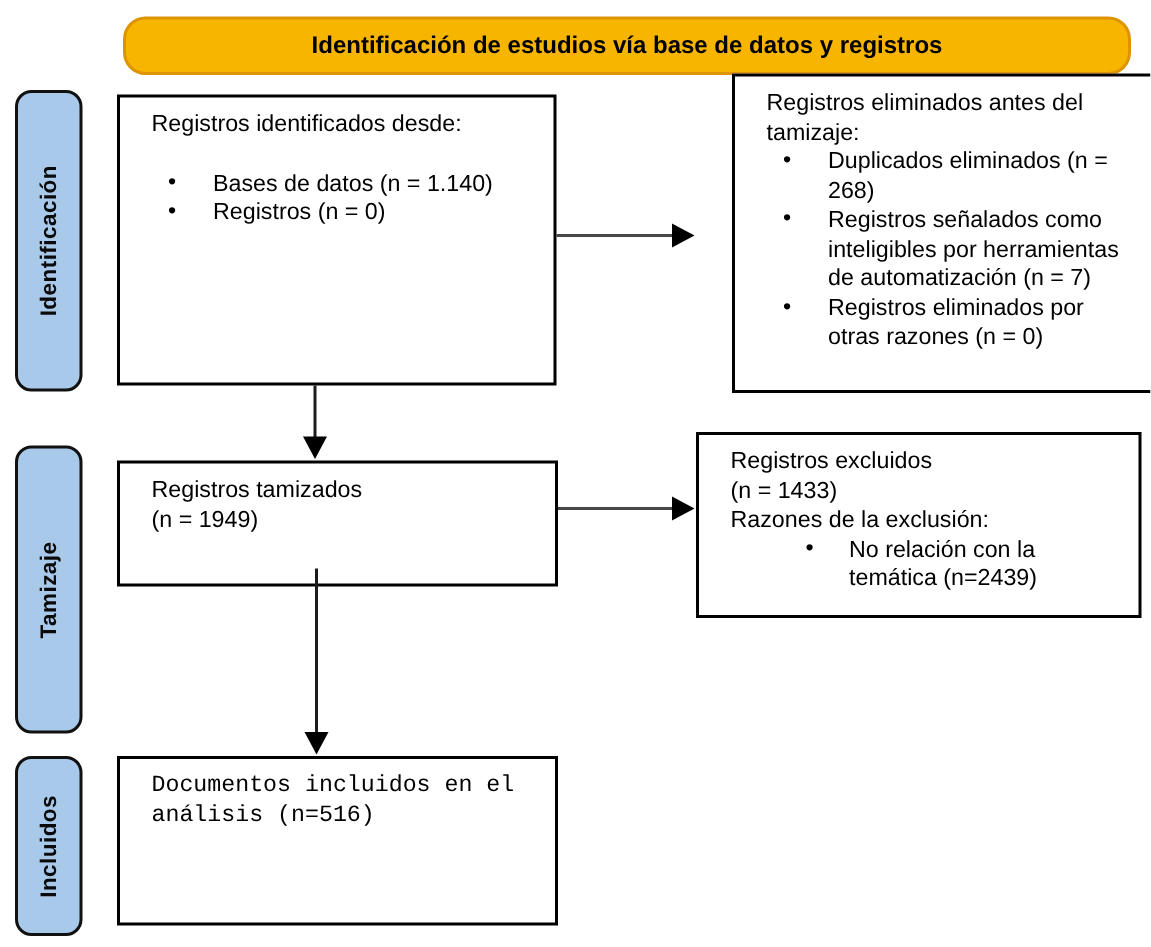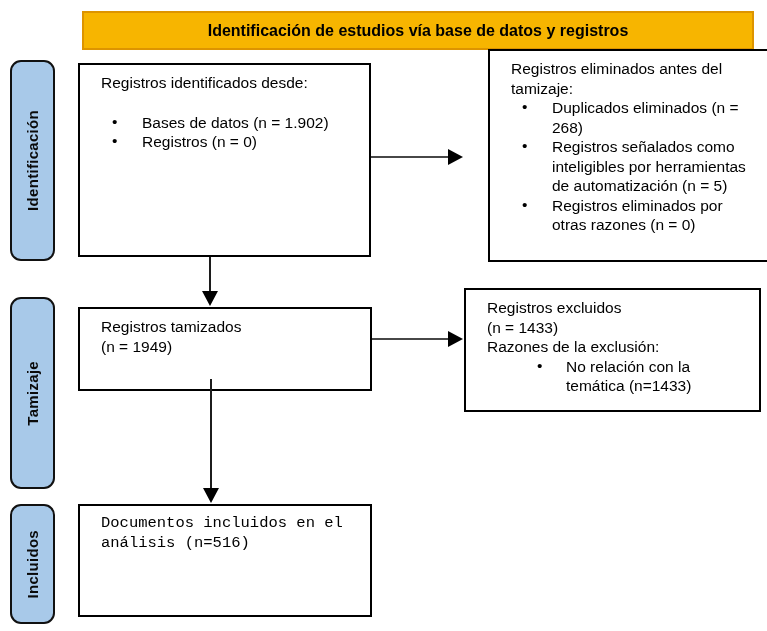--- a/index.html
+++ b/index.html
@@ -4,21 +4,21 @@
 <style>
   html,body{margin:0;padding:0;background:#fff;}
   .canvas{
     position:relative;width:767px;height:631px;background:#ffffff;
     font-family:"Liberation Sans", sans-serif;color:#000;overflow:hidden;
   }
   .banner{
     position:absolute;left:82px;top:11px;width:668px;height:35px;
     background:var(--banner-fill,#F7B500);
     border:2px solid var(--banner-border,#DD9400);
-    border-radius:0;
+    border-radius:15px;
     display:flex;align-items:center;justify-content:center;
     font-weight:bold;font-size:16px;
   }
   .stage{
     position:absolute;left:10px;width:41px;
     background:var(--stage-fill,#A8C9E9);
     border:2px solid #111;border-radius:11px;
     display:flex;align-items:center;justify-content:center;
   }
   .stage .vtext{
@@ -58,51 +58,51 @@
   <div class="stage" style="top:297px;height:188px;">
     <span class="vtext">Tamizaje</span>
   </div>
   <div class="stage" style="top:504px;height:116px;">
     <span class="vtext">Incluidos</span>
   </div>
 
   <div class="box" style="left:78px;top:63px;width:293px;height:194px;">
     <div class="pre">Registros identificados desde:</div>
     <ul class="bullets gap-top">
-      <li>Bases de datos (n = 1.902)</li>
+      <li>Bases de datos (n = 1.140)</li>
       <li>Registros (n = 0)</li>
     </ul>
   </div>
 
   <div class="box" style="left:464px;top:49px;width:297px;height:213px;margin-left:24px;">
     <div class="pre">Registros eliminados antes del
 tamizaje:</div>
     <ul class="bullets">
       <li>Duplicados eliminados (n =
 268)</li>
       <li>Registros señalados como
 inteligibles por herramientas
-de automatización (n = 5)</li>
+de automatización (n = 7)</li>
       <li>Registros eliminados por
 otras razones (n = 0)</li>
     </ul>
   </div>
 
   <div class="box" style="left:78px;top:307px;width:294px;height:84px;">
     <div class="pre">Registros tamizados
 (n = 1949)</div>
   </div>
 
   <div class="box" style="left:464px;top:288px;width:297px;height:124px;">
     <div class="pre">Registros excluidos
 (n = 1433)
 Razones de la exclusión:</div>
     <ul class="bullets indent-deep">
       <li>No relación con la
-temática (n=1433)</li>
+temática (n=2439)</li>
     </ul>
   </div>
 
   <div class="box" style="left:78px;top:504px;width:294px;height:113px;font-family:Liberation Mono, monospace;">
     <div class="pre">Documentos incluidos en el
 análisis (n=516)</div>
   </div>
 
   <div>
     <div class="hline" style="left:371px;top:156px;width:80px;"></div>

